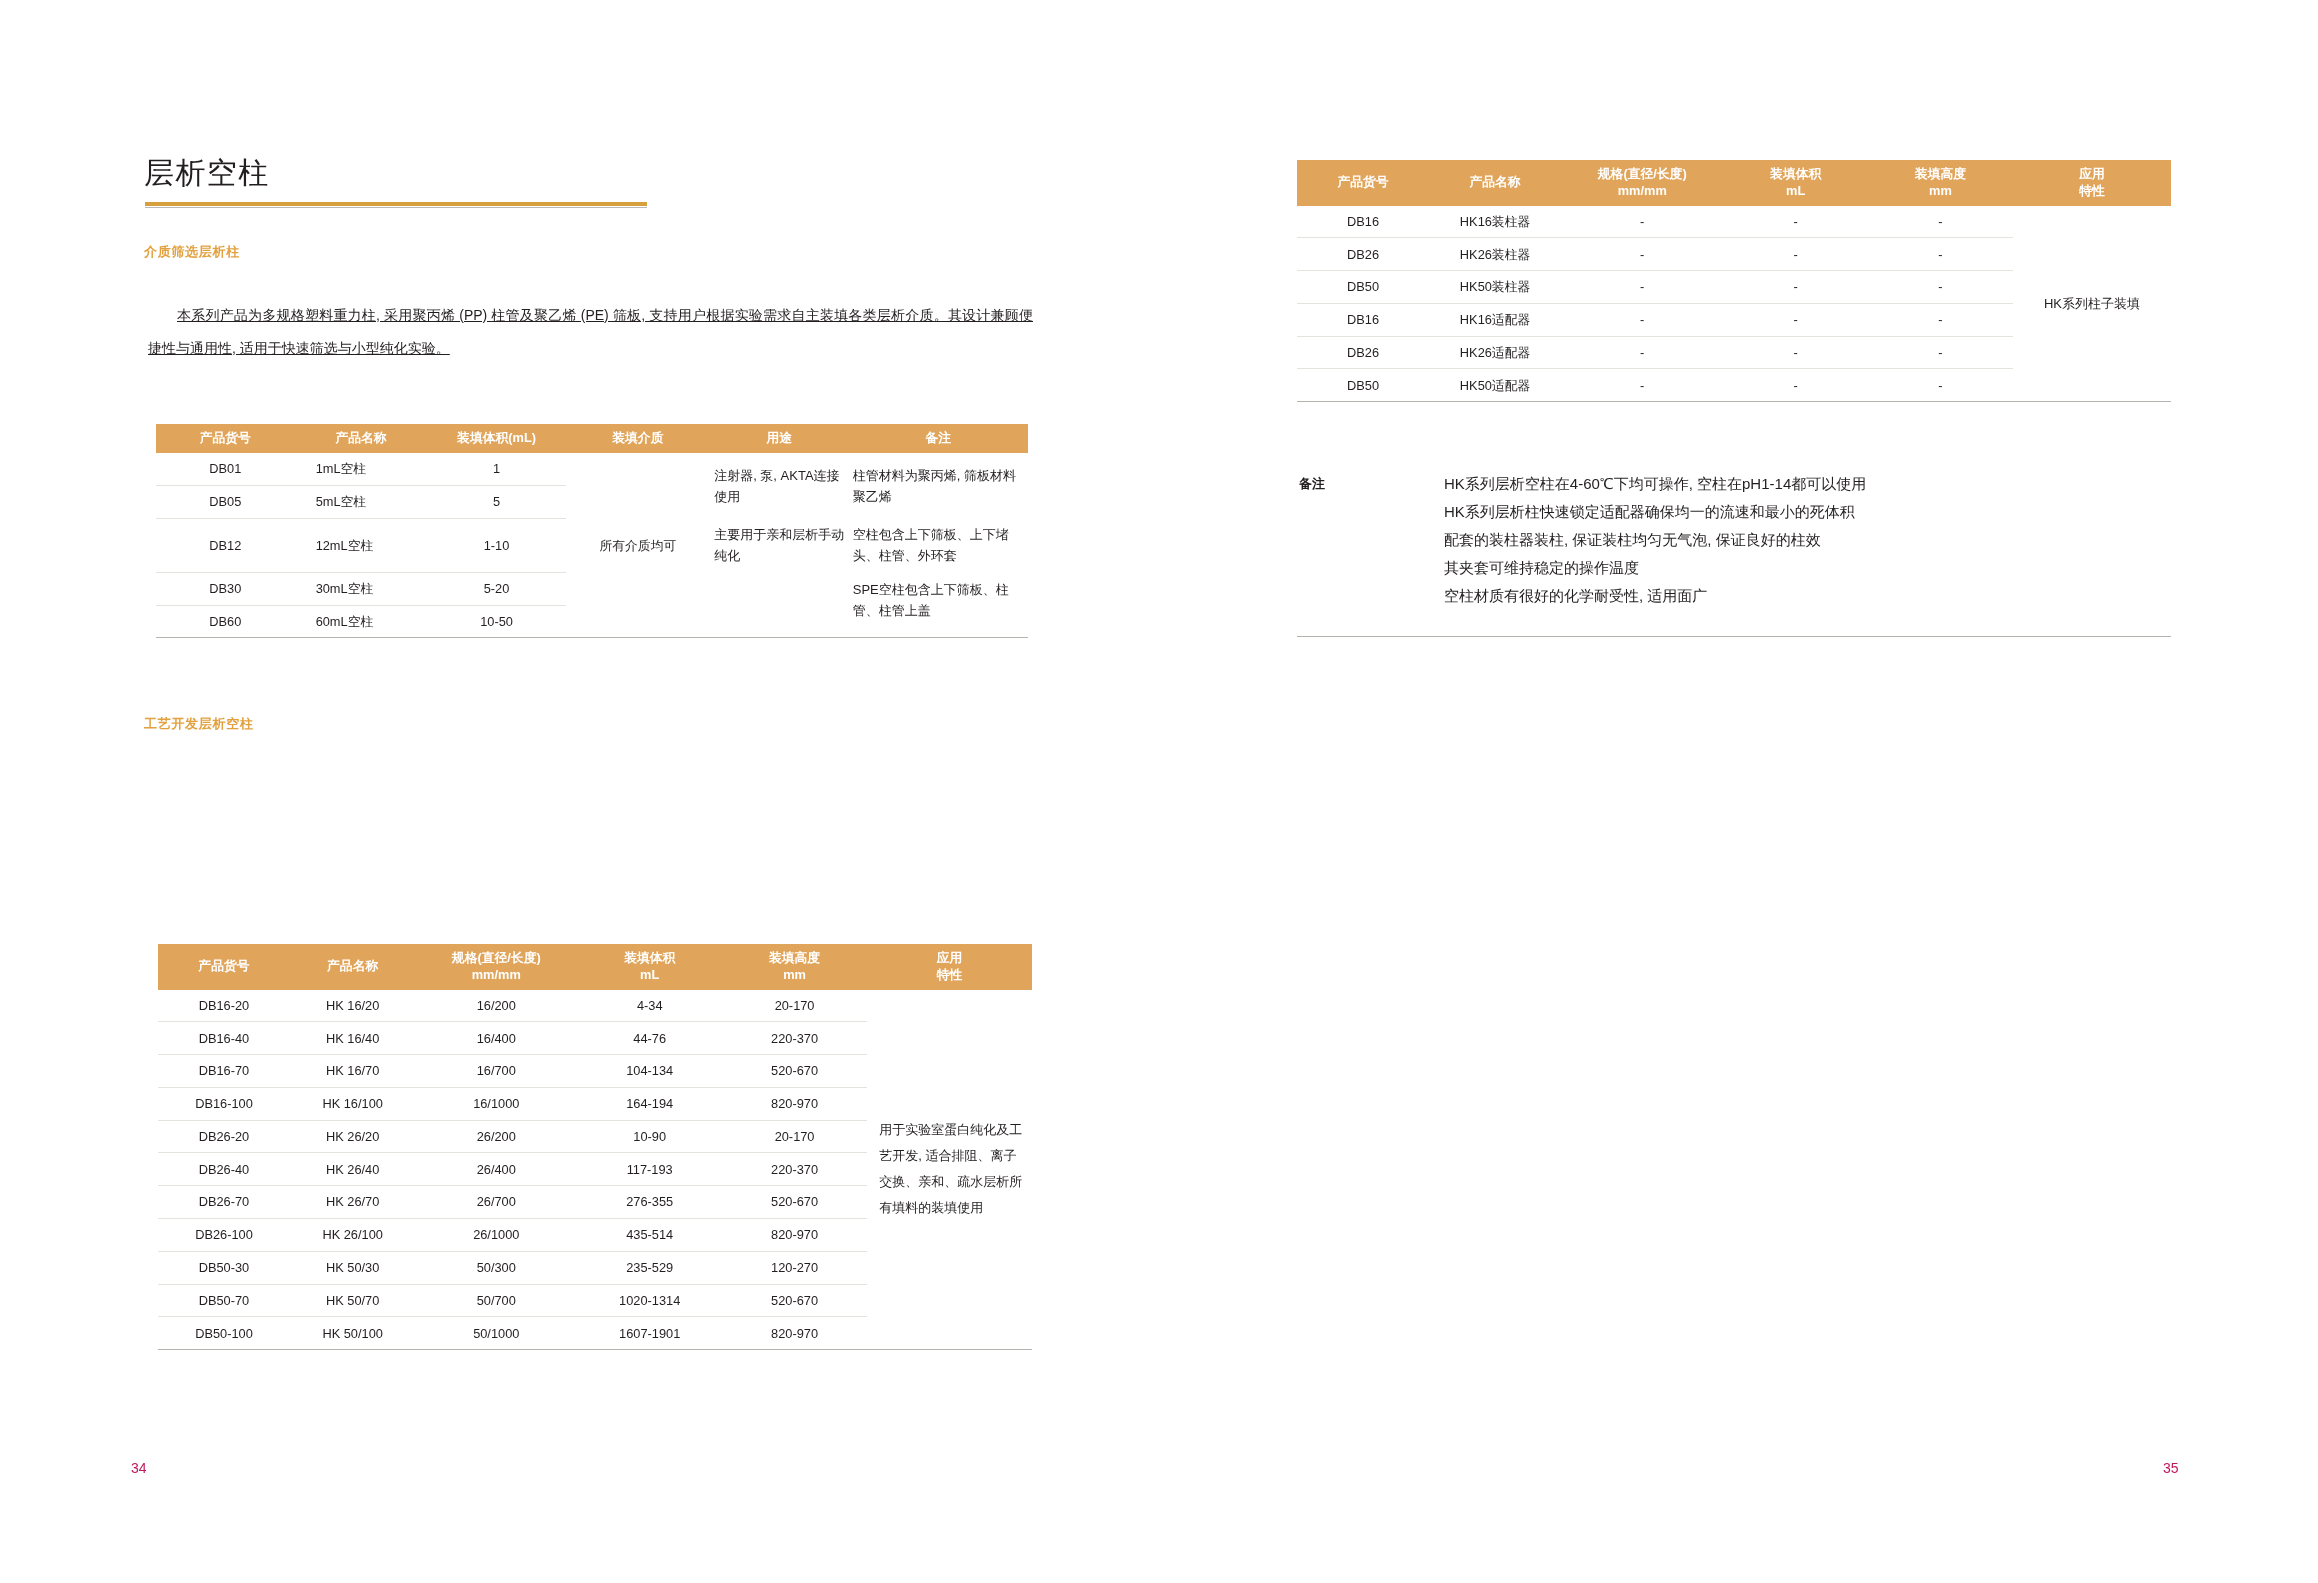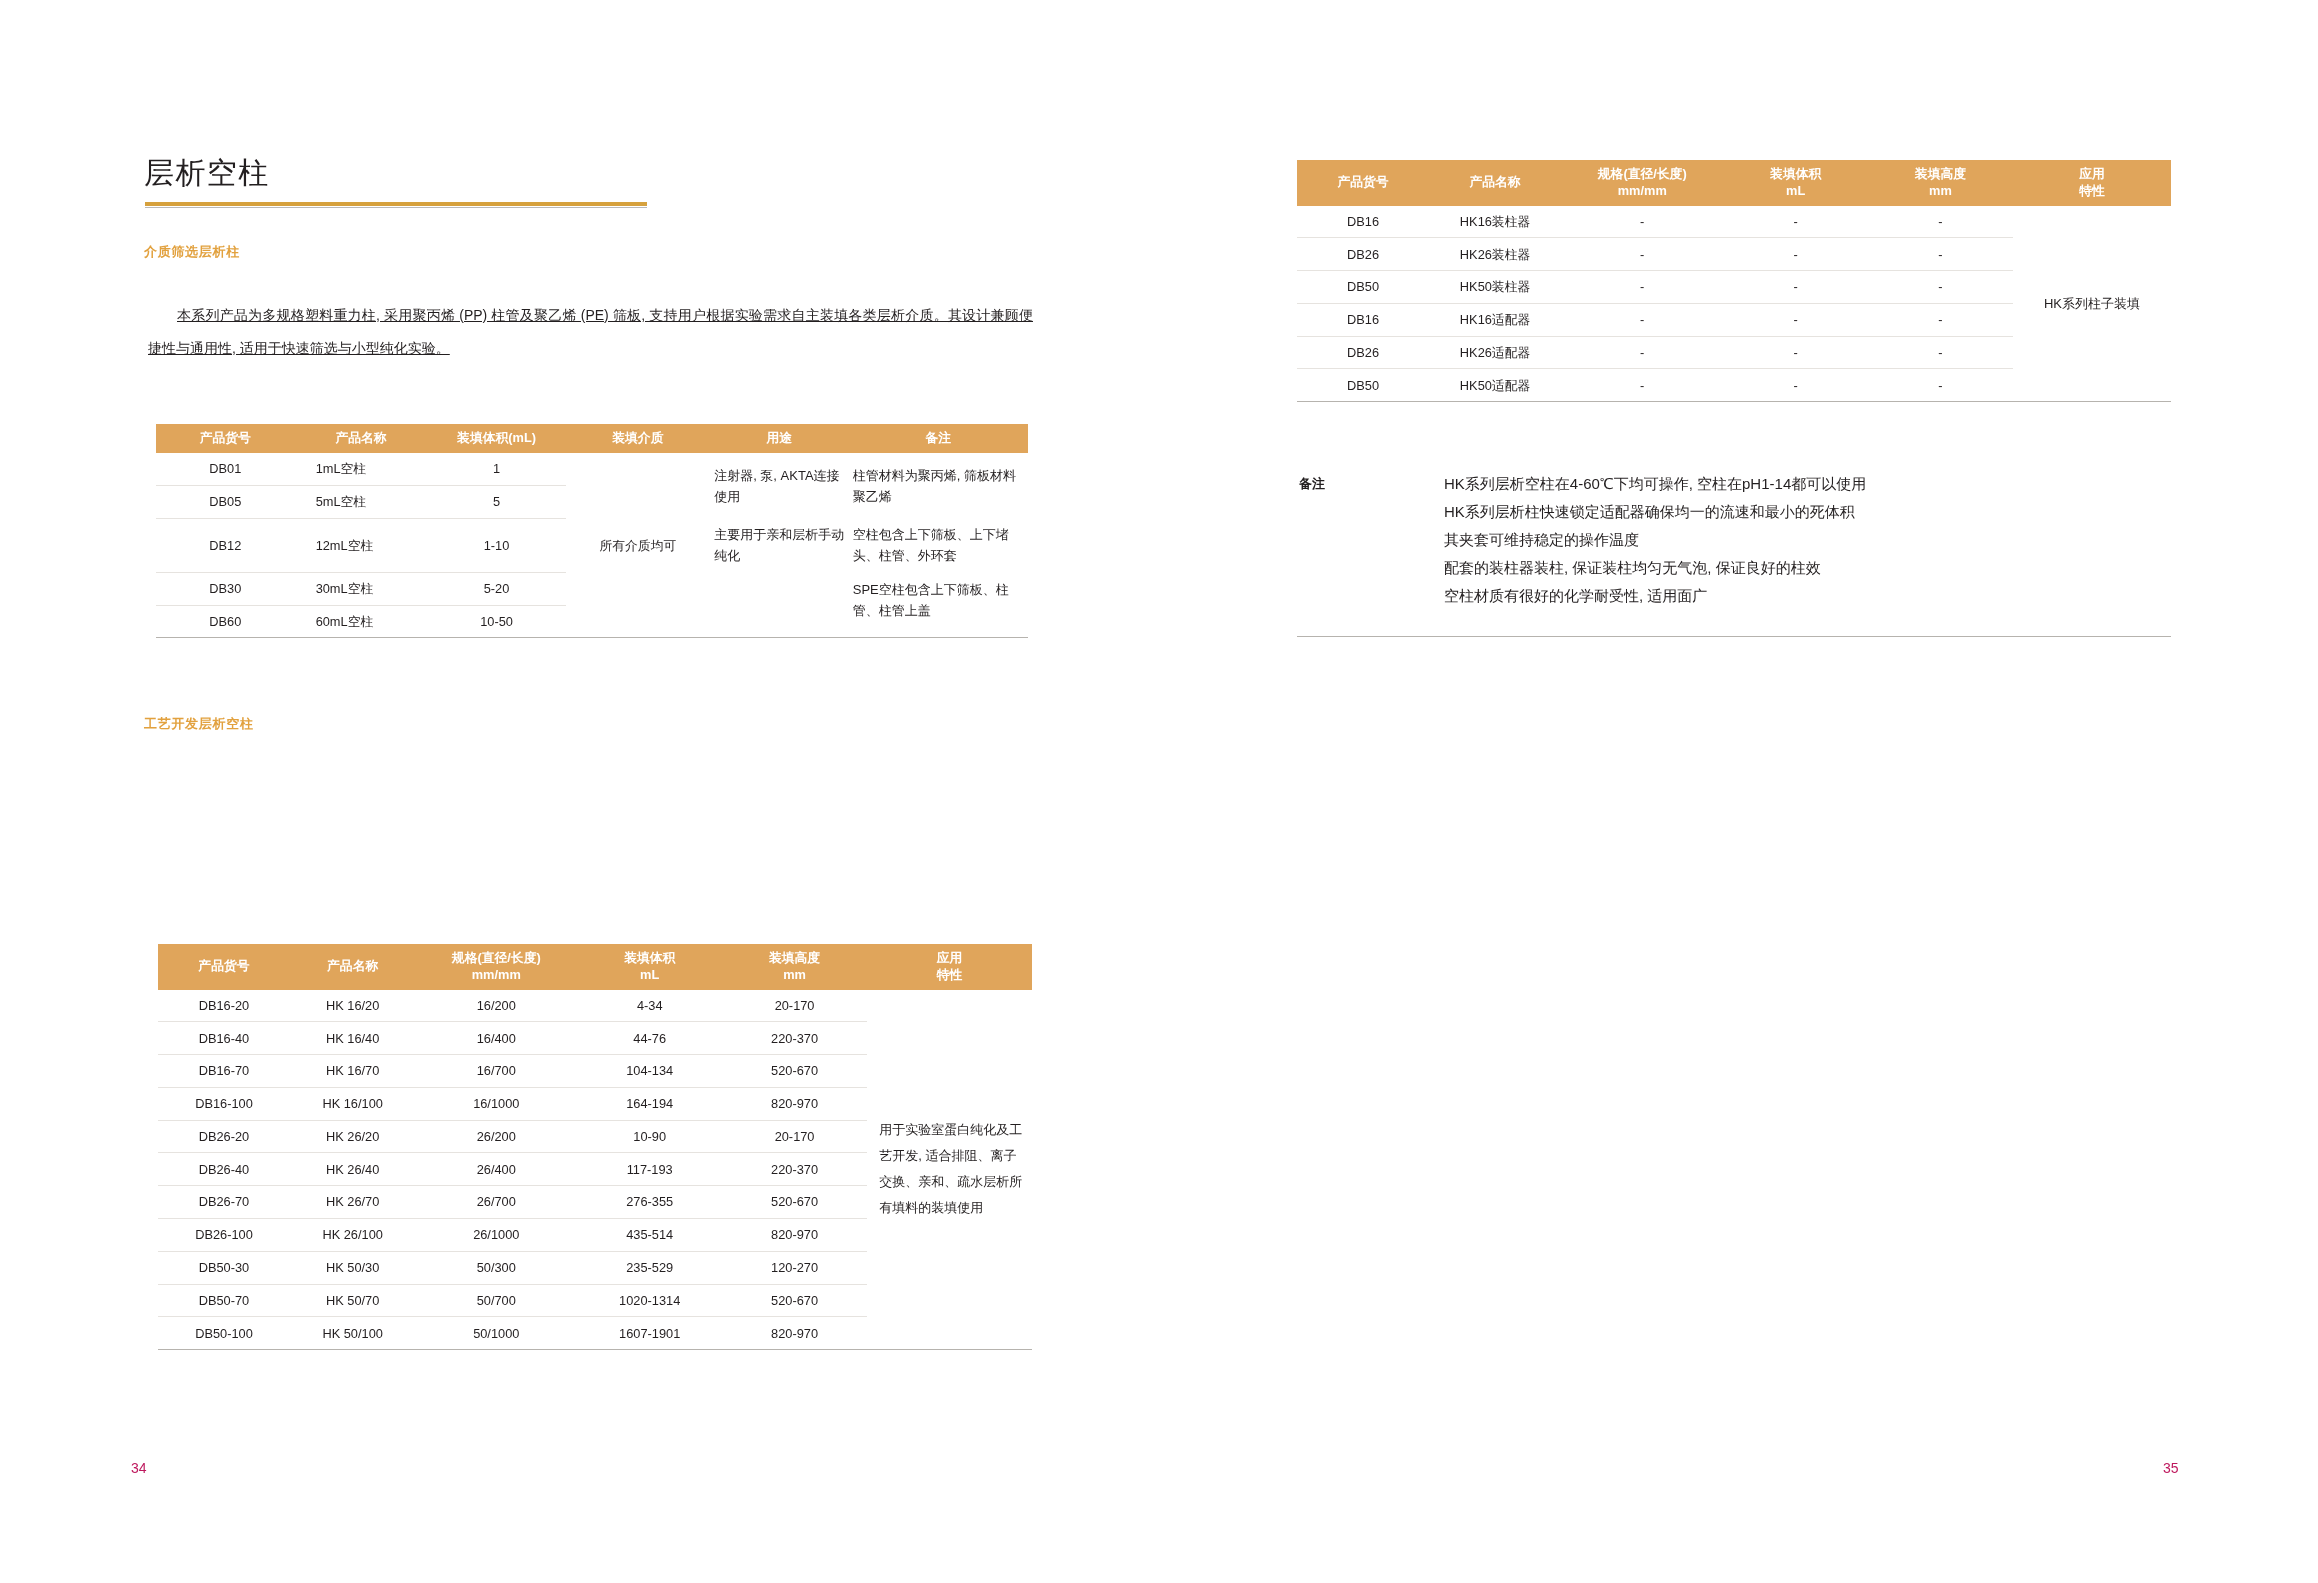--- a/index.html
+++ b/index.html
@@ -382,22 +382,22 @@
           <td>-</td>
           <td>-</td>
         </tr>
       </tbody>
     </table>
 
     <div class="note-label" style="left:140px; top:475px;">备注</div>
     <div class="note-block" style="left:285px; top:470px; width:691px;">
       <div>HK系列层析空柱在4-60℃下均可操作, 空柱在pH1-14都可以使用</div>
       <div>HK系列层析柱快速锁定适配器确保均一的流速和最小的死体积</div>
+      <div>配套的装柱器装柱, 保证装柱均匀无气泡, 保证良好的柱效</div>
       <div>其夹套可维持稳定的操作温度</div>
-      <div>配套的装柱器装柱, 保证装柱均匀无气泡, 保证良好的柱效</div>
       <div>空柱材质有很好的化学耐受性, 适用面广</div>
     </div>
     <div class="hr-thin" style="left:138px; top:636px; width:874px;"></div>
 
     <div class="page-num" style="left:1004px; top:1460px;">35</div>
   </div>
 </div>
 
 
 </body></html>

